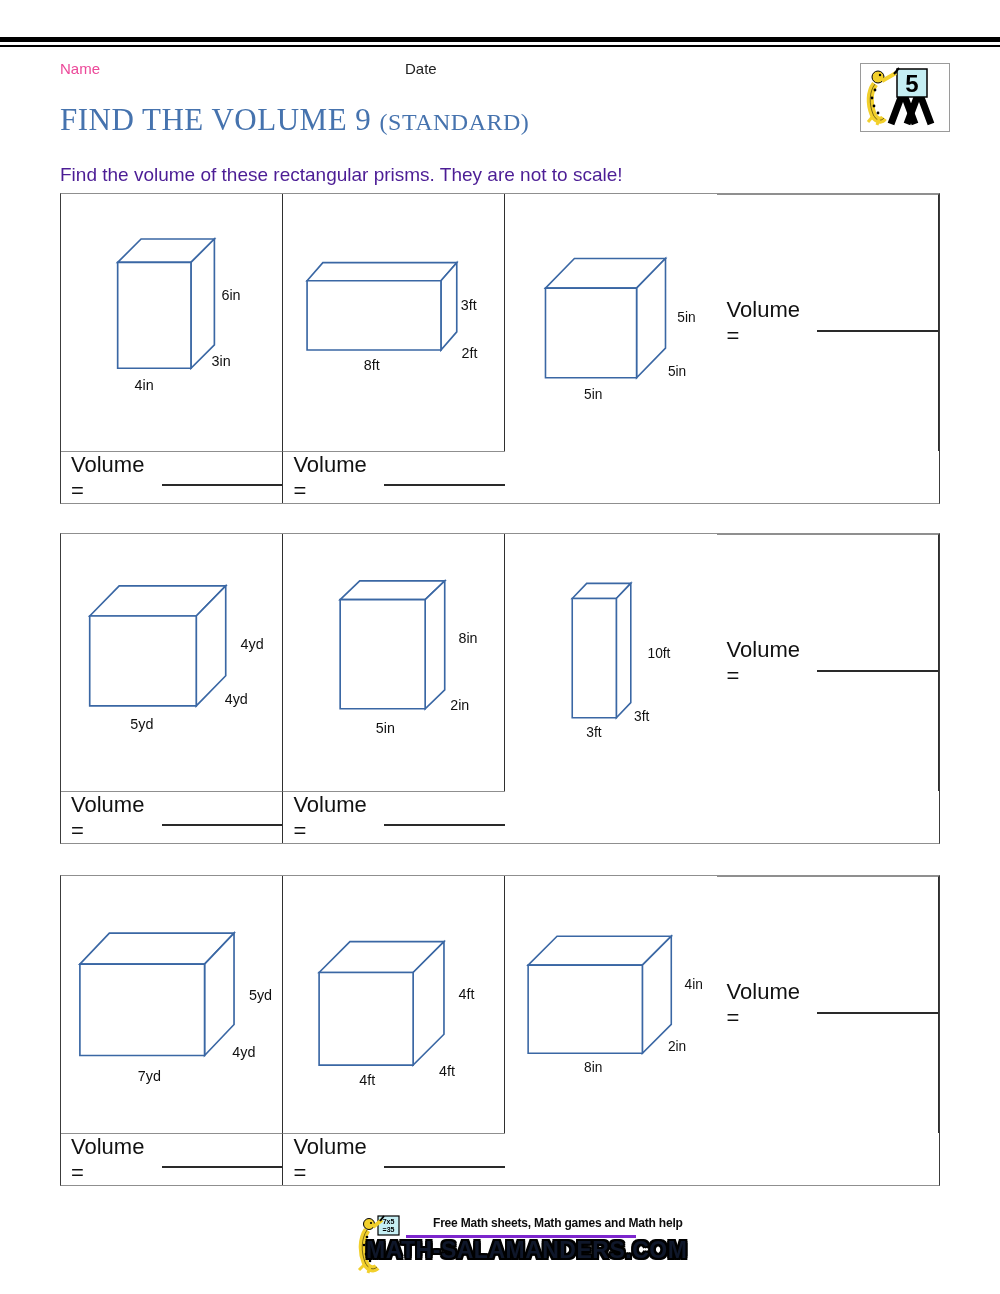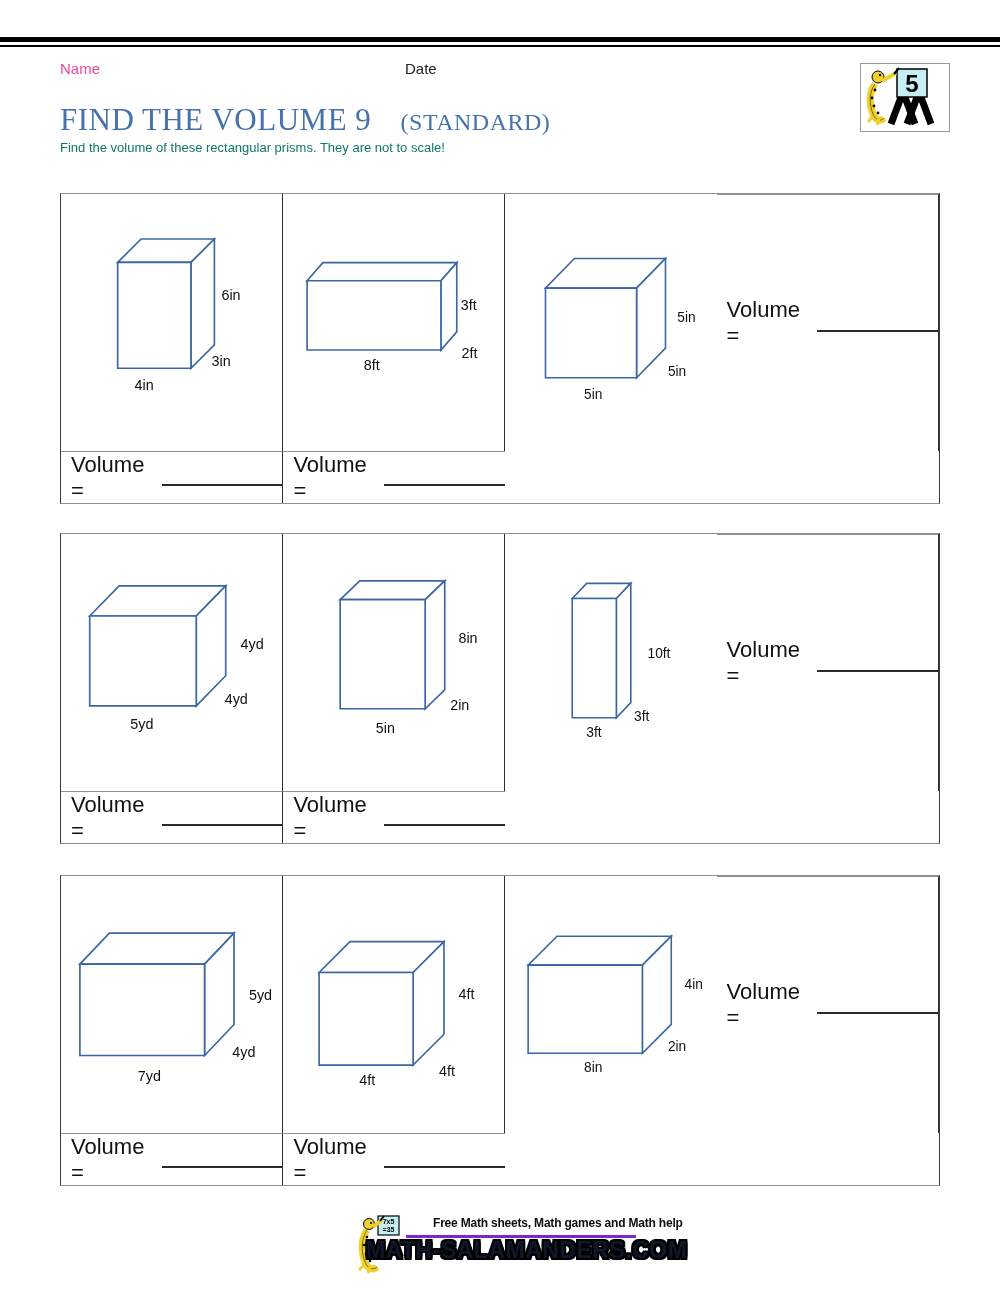--- a/index.html
+++ b/index.html
@@ -9,22 +9,22 @@
   .rule-thick{position:absolute;left:0;right:0;top:37px;height:5px;background:#000;}
   .rule-thin{position:absolute;left:0;right:0;top:45px;height:2px;background:#000;}
   .name-label{position:absolute;left:60px;top:60px;font-size:15px;color:#ec4899;}
   .date-label{position:absolute;left:405px;top:60px;font-size:15px;color:#222;}
   
   .logo-box{position:absolute;left:860px;top:63px;width:88px;height:67px;border:1px solid #9a9a9a;background:#fff;}
   .logo-box svg{width:100%;height:100%;display:block;}
   
   .title{position:absolute;left:60px;top:102px;font-family:"Liberation Serif",serif;
          font-size:31px;letter-spacing:.5px;color:var(--title,#4673ae);white-space:nowrap;}
-  .title .suffix{font-size:24px;margin-left:21px;}
-  .instructions{position:absolute;left:60px;top:140px;font-size:13px;color:#0f766e;white-space:nowrap;}
+  .title .suffix{font-size:24px;}
+  .instructions{position:absolute;left:60px;top:164px;font-size:19px;color:#4c1d95;white-space:nowrap;}
   
   .sheet{position:absolute;left:60px;width:880px;display:grid;
          grid-template-columns:1fr 1fr 1fr 1fr;grid-template-rows:257px 52px;
          border-top:1px solid #8f8f8f;border-bottom:1px solid #8f8f8f;
          border-left:1px solid #3c3c3c;border-right:1px solid #3c3c3c;box-sizing:border-box;background:#fff;}
   .sheet-1{top:193px;} .sheet-2{top:533px;} .sheet-3{top:875px;}
   .pcell{border-right:1px solid #2f2f2f;box-sizing:border-box;}
   .pcell.last{border-right:none;}
   .vcell{border-top:1px solid #8f8f8f;border-right:1px solid #2f2f2f;box-sizing:border-box;
          display:flex;align-items:center;padding-left:10px;}

